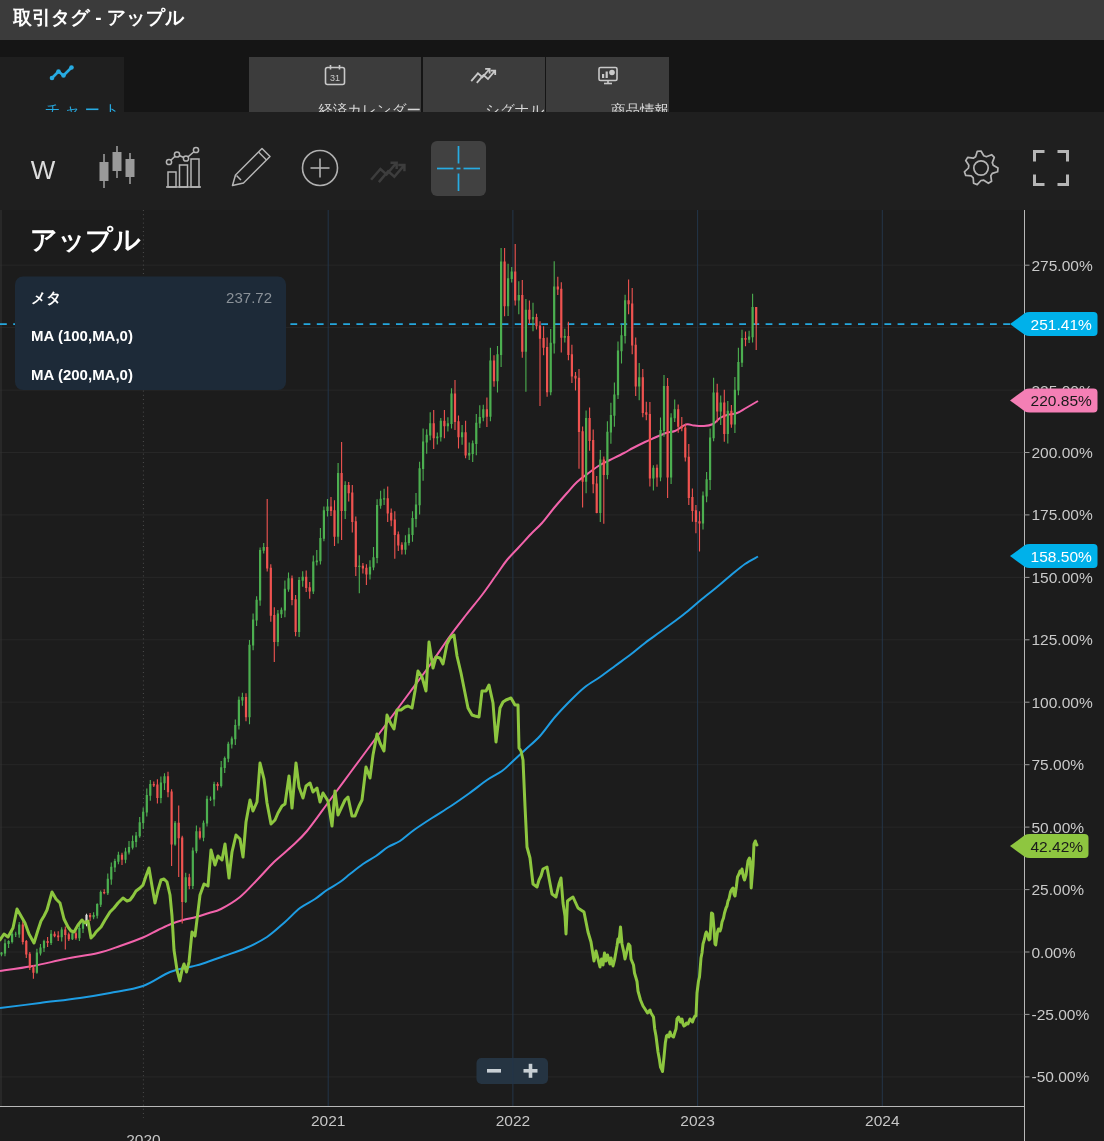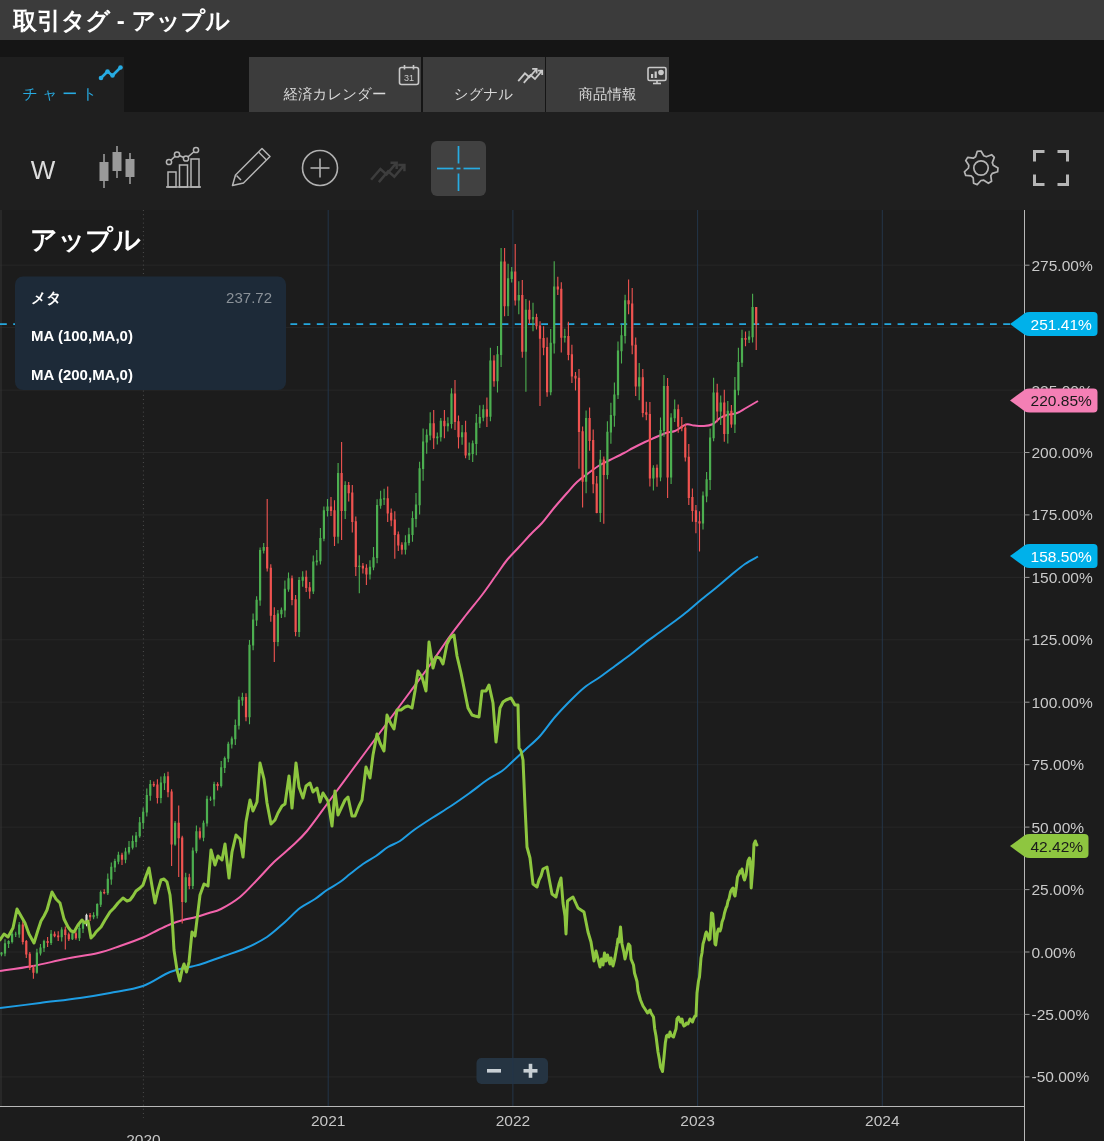--- a/index.html
+++ b/index.html
@@ -1,20 +1,20 @@
 <!DOCTYPE html>
 <html><head><meta charset="utf-8"><style>
 html,body{margin:0;padding:0;width:1104px;height:1141px;background:#151515;
 font-family:"Liberation Sans",sans-serif;overflow:hidden}
 #titlebar{position:absolute;left:0;top:0;width:1104px;height:40px;background:#3b3b3b}
-#titlebar span{position:absolute;left:13px;top:5px;font-size:24px;font-weight:bold;color:#fff}
+#titlebar span{position:absolute;left:13px;top:5px;font-size:19px;font-weight:bold;color:#fff}
 #tabs{position:absolute;left:0;top:40px;width:1104px;height:72px;background:#151515}
 .tab{position:absolute;top:17px;height:55px;background:#3c3c3c}
-.tab .ic{position:absolute;left:0;right:0;top:6px;height:24px;text-align:right}
-.tab .tx{position:absolute;left:0;right:0;top:28px;text-align:center;font-size:14.5px;color:#d9d9d9}
+.tab .ic{position:absolute;left:0;right:0;top:6px;height:24px;text-align:center}
+.tab .tx{position:absolute;left:0;right:0;top:44px;text-align:right;font-size:14.5px;color:#d9d9d9}
 #tab1{left:0;width:124px;background:#1f1f1f;height:56px}
 #tab1 .tx{color:#27abe2;font-size:15px;letter-spacing:4.5px}
 #tab2{left:125.5px;width:122px}
 #tab3{left:249px;width:172px}
 #tab4{left:422.5px;width:122px}
 #tab5{left:546px;width:123px}
 #toolbar{position:absolute;left:0;top:112px;width:1104px;height:98px;background:#1f1f1f}
 #chart{position:absolute;left:0;top:210px;width:1104px;height:931px;background:#1c1c1c}
 </style></head><body>
 <div id="titlebar">

